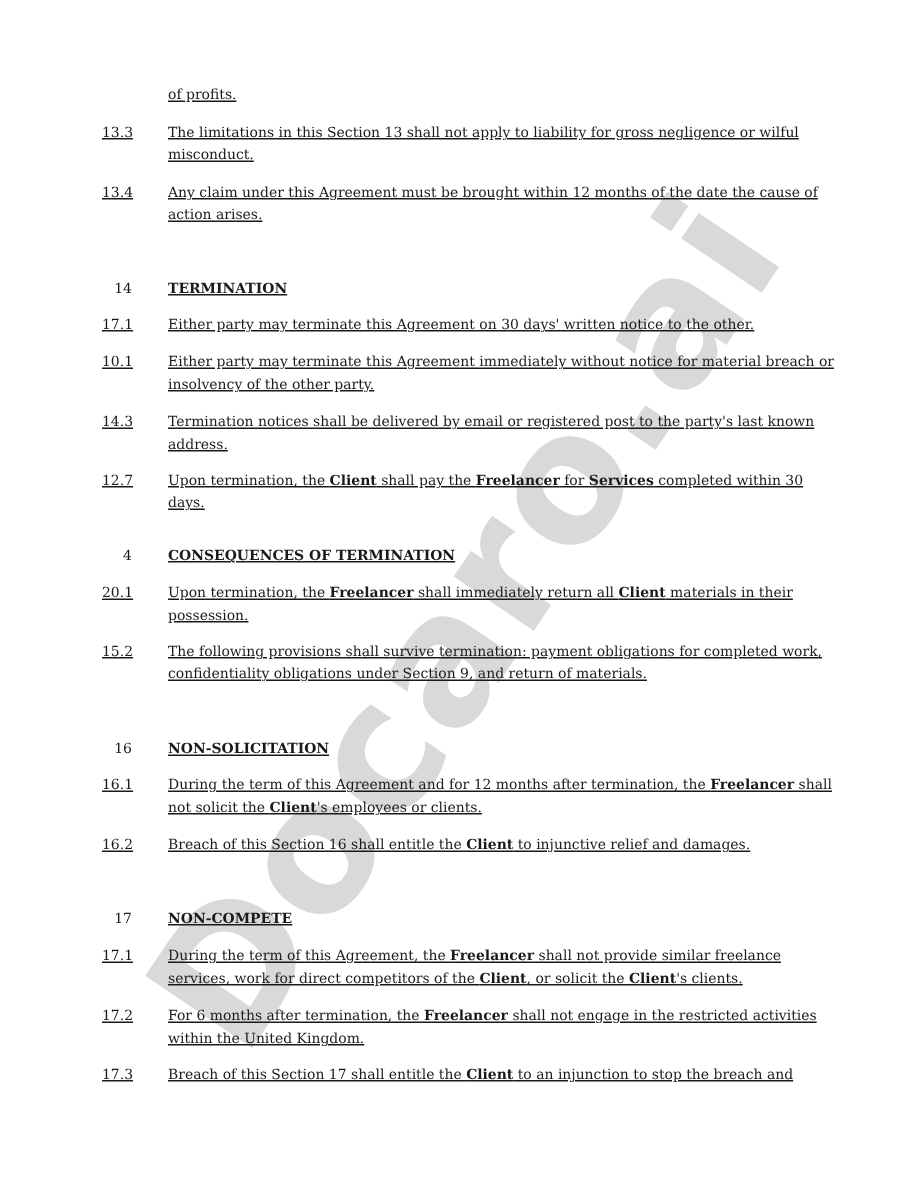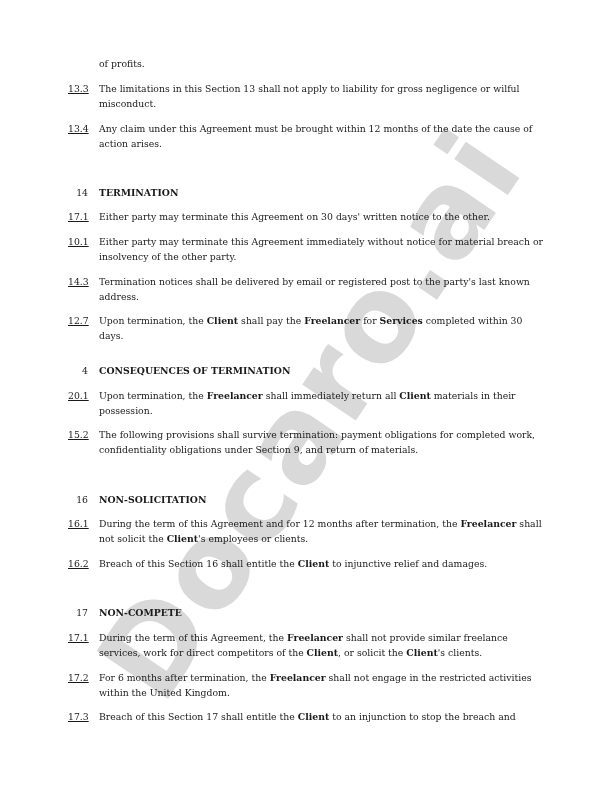--- a/index.html
+++ b/index.html
@@ -19,22 +19,23 @@
   .content { position: absolute; left: 0; top: 0; width: 612px; z-index: 1; }
   .block { position: absolute; left: 0; width: 612px; }
   .num {
     position: absolute; left: 68px; font-size: 9.3px; line-height: 15px; white-space: nowrap; text-decoration: underline;
   }
   .sec-num {
     position: absolute; left: 68px; width: 20px; text-align: right; font-weight: normal;
     font-size: 9.3px; line-height: 15px;
   }
   .text {
-    position: absolute; left: 99px; width: 450px; font-size: 9.3px; line-height: 15px;
+    position: absolute; left: 112px; width: 450px; font-size: 9.3px; line-height: 15px;
     white-space: pre-line;
+    text-decoration: underline;
   }
   .heading { font-weight: bold; }
   b { font-weight: bold; }
 </style>
 </head>
 <body>
 
 <div class="page">
   <div class="watermark">Docaro.ai</div>
 

